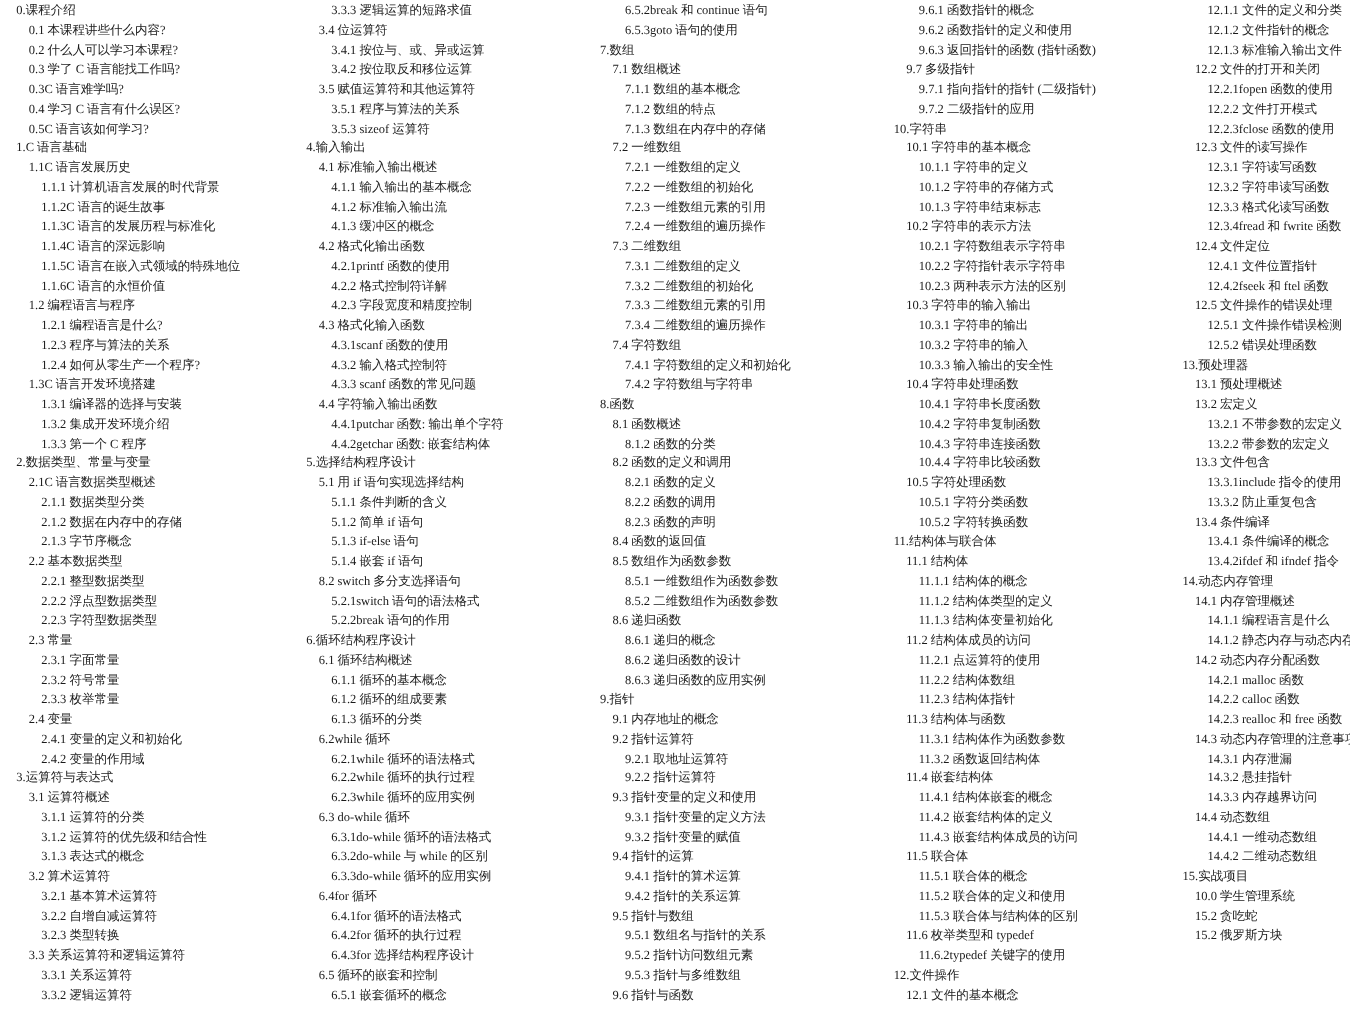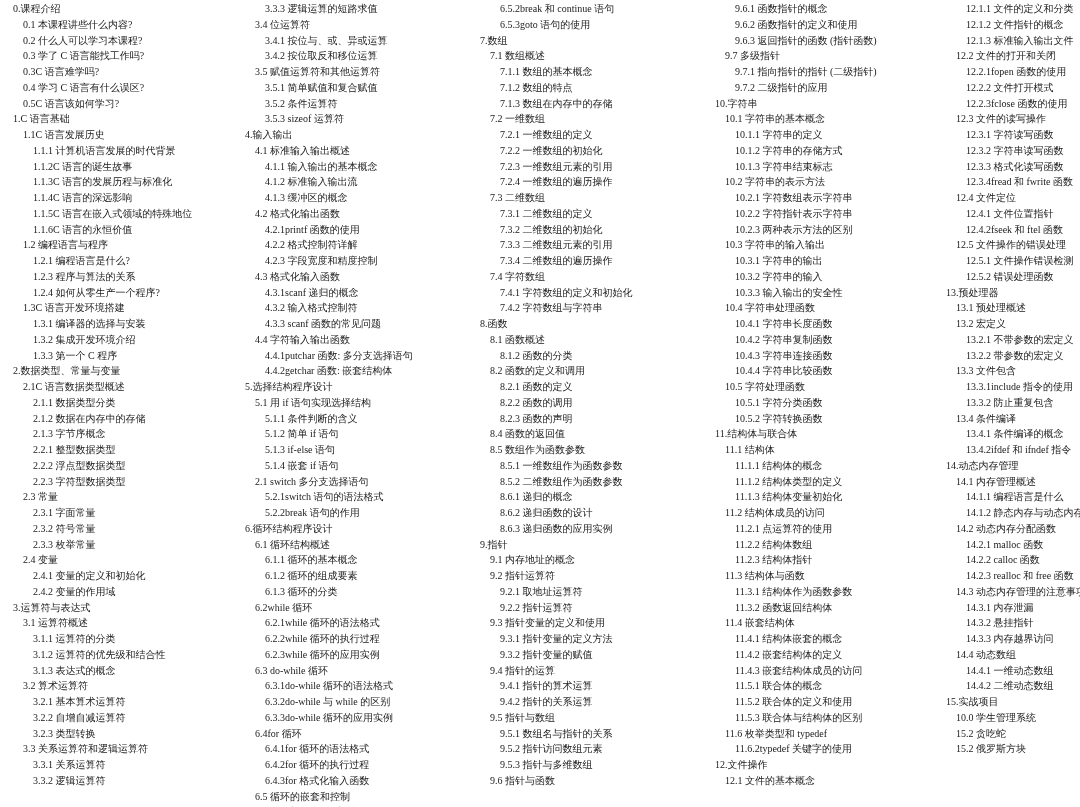--- a/index.html
+++ b/index.html
@@ -73,20 +73,21 @@
       <li class="item lv2">1.2.4 如何从零生产一个程序?</li>
       <li class="item lv1">1.3C 语言开发环境搭建</li>
       <li class="item lv2">1.3.1 编译器的选择与安装</li>
       <li class="item lv2">1.3.2 集成开发环境介绍</li>
       <li class="item lv2">1.3.3 第一个 C 程序</li>
       <li class="item lv0">2.数据类型、常量与变量</li>
       <li class="item lv1">2.1C 语言数据类型概述</li>
       <li class="item lv2">2.1.1 数据类型分类</li>
       <li class="item lv2">2.1.2 数据在内存中的存储</li>
       <li class="item lv2">2.1.3 字节序概念</li>
+      <li class="item lv1">2.2 基本数据类型</li>
       <li class="item lv2">2.2.1 整型数据类型</li>
       <li class="item lv2">2.2.2 浮点型数据类型</li>
       <li class="item lv2">2.2.3 字符型数据类型</li>
       <li class="item lv1">2.3 常量</li>
       <li class="item lv2">2.3.1 字面常量</li>
       <li class="item lv2">2.3.2 符号常量</li>
       <li class="item lv2">2.3.3 枚举常量</li>
       <li class="item lv1">2.4 变量</li>
       <li class="item lv2">2.4.1 变量的定义和初始化</li>
       <li class="item lv2">2.4.2 变量的作用域</li>
@@ -102,65 +103,64 @@
       <li class="item lv1">3.3 关系运算符和逻辑运算符</li>
       <li class="item lv2">3.3.1 关系运算符</li>
       <li class="item lv2">3.3.2 逻辑运算符</li>
     </ul>
   <ul class="col col-2">
       <li class="item lv2">3.3.3 逻辑运算的短路求值</li>
       <li class="item lv1">3.4 位运算符</li>
       <li class="item lv2">3.4.1 按位与、或、异或运算</li>
       <li class="item lv2">3.4.2 按位取反和移位运算</li>
       <li class="item lv1">3.5 赋值运算符和其他运算符</li>
-      <li class="item lv2">3.5.1 简单赋值和复合赋值</li>
-      <li class="item lv2">3.5.2 条件运算符</li>
+      <li class="item lv2">3.5.1 程序与算法的关系</li>
       <li class="item lv2">3.5.3 sizeof 运算符</li>
       <li class="item lv0">4.输入输出</li>
       <li class="item lv1">4.1 标准输入输出概述</li>
       <li class="item lv2">4.1.1 输入输出的基本概念</li>
       <li class="item lv2">4.1.2 标准输入输出流</li>
       <li class="item lv2">4.1.3 缓冲区的概念</li>
       <li class="item lv1">4.2 格式化输出函数</li>
       <li class="item lv2">4.2.1printf 函数的使用</li>
       <li class="item lv2">4.2.2 格式控制符详解</li>
       <li class="item lv2">4.2.3 字段宽度和精度控制</li>
       <li class="item lv1">4.3 格式化输入函数</li>
-      <li class="item lv2">4.3.1scanf 递归的概念</li>
+      <li class="item lv2">4.3.1scanf 函数的使用</li>
       <li class="item lv2">4.3.2 输入格式控制符</li>
       <li class="item lv2">4.3.3 scanf 函数的常见问题</li>
       <li class="item lv1">4.4 字符输入输出函数</li>
-      <li class="item lv2">4.4.1putchar 函数: 多分支选择语句</li>
+      <li class="item lv2">4.4.1putchar 函数: 输出单个字符</li>
       <li class="item lv2">4.4.2getchar 函数: 嵌套结构体</li>
       <li class="item lv0">5.选择结构程序设计</li>
       <li class="item lv1">5.1 用 if 语句实现选择结构</li>
       <li class="item lv2">5.1.1 条件判断的含义</li>
       <li class="item lv2">5.1.2 简单 if 语句</li>
       <li class="item lv2">5.1.3 if-else 语句</li>
       <li class="item lv2">5.1.4 嵌套 if 语句</li>
-      <li class="item lv1">2.1 switch 多分支选择语句</li>
+      <li class="item lv1">8.2 switch 多分支选择语句</li>
       <li class="item lv2">5.2.1switch 语句的语法格式</li>
       <li class="item lv2">5.2.2break 语句的作用</li>
       <li class="item lv0">6.循环结构程序设计</li>
       <li class="item lv1">6.1 循环结构概述</li>
       <li class="item lv2">6.1.1 循环的基本概念</li>
       <li class="item lv2">6.1.2 循环的组成要素</li>
       <li class="item lv2">6.1.3 循环的分类</li>
       <li class="item lv1">6.2while 循环</li>
       <li class="item lv2">6.2.1while 循环的语法格式</li>
       <li class="item lv2">6.2.2while 循环的执行过程</li>
       <li class="item lv2">6.2.3while 循环的应用实例</li>
       <li class="item lv1">6.3 do-while 循环</li>
       <li class="item lv2">6.3.1do-while 循环的语法格式</li>
       <li class="item lv2">6.3.2do-while 与 while 的区别</li>
       <li class="item lv2">6.3.3do-while 循环的应用实例</li>
       <li class="item lv1">6.4for 循环</li>
       <li class="item lv2">6.4.1for 循环的语法格式</li>
       <li class="item lv2">6.4.2for 循环的执行过程</li>
-      <li class="item lv2">6.4.3for 格式化输入函数</li>
+      <li class="item lv2">6.4.3for 选择结构程序设计</li>
       <li class="item lv1">6.5 循环的嵌套和控制</li>
       <li class="item lv2">6.5.1 嵌套循环的概念</li>
     </ul>
   <ul class="col col-3">
       <li class="item lv2">6.5.2break 和 continue 语句</li>
       <li class="item lv2">6.5.3goto 语句的使用</li>
       <li class="item lv0">7.数组</li>
       <li class="item lv1">7.1 数组概述</li>
       <li class="item lv2">7.1.1 数组的基本概念</li>
       <li class="item lv2">7.1.2 数组的特点</li>
@@ -182,20 +182,21 @@
       <li class="item lv1">8.1 函数概述</li>
       <li class="item lv2">8.1.2 函数的分类</li>
       <li class="item lv1">8.2 函数的定义和调用</li>
       <li class="item lv2">8.2.1 函数的定义</li>
       <li class="item lv2">8.2.2 函数的调用</li>
       <li class="item lv2">8.2.3 函数的声明</li>
       <li class="item lv1">8.4 函数的返回值</li>
       <li class="item lv1">8.5 数组作为函数参数</li>
       <li class="item lv2">8.5.1 一维数组作为函数参数</li>
       <li class="item lv2">8.5.2 二维数组作为函数参数</li>
+      <li class="item lv1">8.6 递归函数</li>
       <li class="item lv2">8.6.1 递归的概念</li>
       <li class="item lv2">8.6.2 递归函数的设计</li>
       <li class="item lv2">8.6.3 递归函数的应用实例</li>
       <li class="item lv0">9.指针</li>
       <li class="item lv1">9.1 内存地址的概念</li>
       <li class="item lv1">9.2 指针运算符</li>
       <li class="item lv2">9.2.1 取地址运算符</li>
       <li class="item lv2">9.2.2 指针运算符</li>
       <li class="item lv1">9.3 指针变量的定义和使用</li>
       <li class="item lv2">9.3.1 指针变量的定义方法</li>
@@ -246,20 +247,21 @@
       <li class="item lv2">11.2.1 点运算符的使用</li>
       <li class="item lv2">11.2.2 结构体数组</li>
       <li class="item lv2">11.2.3 结构体指针</li>
       <li class="item lv1">11.3 结构体与函数</li>
       <li class="item lv2">11.3.1 结构体作为函数参数</li>
       <li class="item lv2">11.3.2 函数返回结构体</li>
       <li class="item lv1">11.4 嵌套结构体</li>
       <li class="item lv2">11.4.1 结构体嵌套的概念</li>
       <li class="item lv2">11.4.2 嵌套结构体的定义</li>
       <li class="item lv2">11.4.3 嵌套结构体成员的访问</li>
+      <li class="item lv1">11.5 联合体</li>
       <li class="item lv2">11.5.1 联合体的概念</li>
       <li class="item lv2">11.5.2 联合体的定义和使用</li>
       <li class="item lv2">11.5.3 联合体与结构体的区别</li>
       <li class="item lv1">11.6 枚举类型和 typedef</li>
       <li class="item lv2">11.6.2typedef 关键字的使用</li>
       <li class="item lv0">12.文件操作</li>
       <li class="item lv1">12.1 文件的基本概念</li>
     </ul>
   <ul class="col col-5">
       <li class="item lv2">12.1.1 文件的定义和分类</li>

